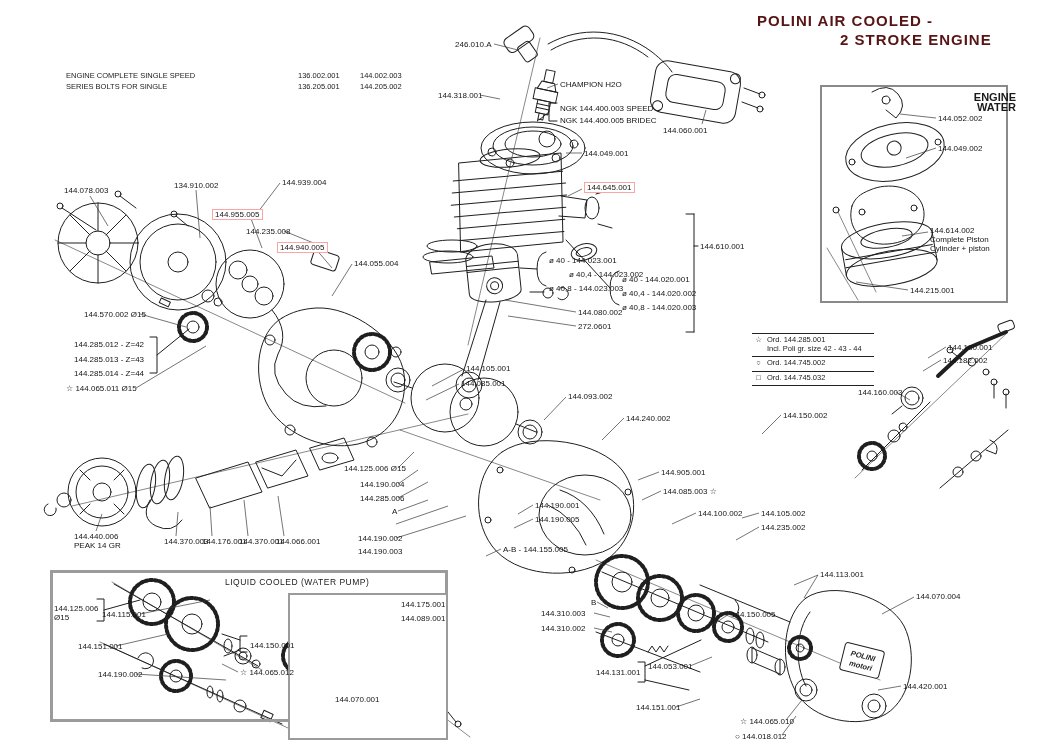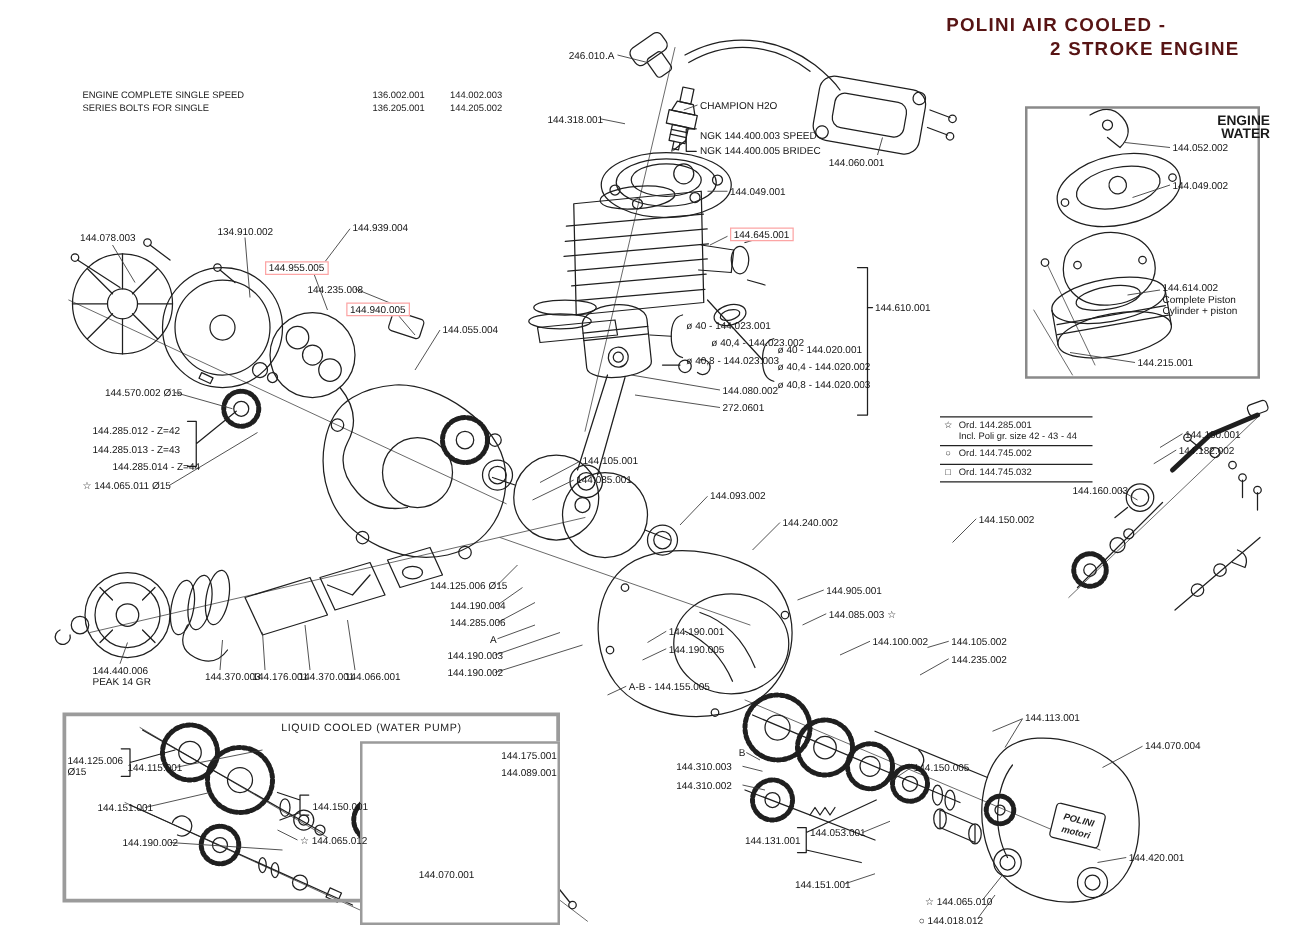--- a/index.html
+++ b/index.html
@@ -500,39 +500,39 @@
       </div>
       <div class="plabel" style="left: 84px; top: 310px;">
         <div>144.570.002 Ø15</div>
       </div>
       <div class="plabel" style="left: 74px; top: 340px;">
         <div>144.285.012 - Z=42</div>
       </div>
       <div class="plabel" style="left: 74px; top: 355px;">
         <div>144.285.013 - Z=43</div>
       </div>
-      <div class="plabel" style="left: 74px; top: 369px; margin-left: 16px;">
+      <div class="plabel" style="left: 74px; top: 369px;">
         <div>144.285.014 - Z=44</div>
       </div>
       <div class="plabel" style="left: 66px; top: 384px;">
         <div>☆ 144.065.011 Ø15</div>
       </div>
       <div class="plabel" style="left: 344px; top: 464px;">
         <div>144.125.006 Ø15</div>
       </div>
       <div class="plabel" style="left: 360px; top: 480px;">
         <div>144.190.004</div>
       </div>
       <div class="plabel" style="left: 360px; top: 494px;">
         <div>144.285.006</div>
       </div>
       <div class="plabel" style="left: 392px; top: 507px;">
         <div>A</div>
       </div>
-      <div class="plabel" style="left: 358px; top: 520px;">
+      <div class="plabel" style="left: 358px; top: 547px;">
         <div>144.190.003</div>
       </div>
       <div class="plabel" style="left: 358px; top: 534px;">
         <div>144.190.002</div>
       </div>
       <div class="plabel" style="left: 74px; top: 532px;">
         <div>144.440.006</div>
         <div>PEAK 14 GR</div>
       </div>
       <div class="plabel" style="left: 164px; top: 537px;">

